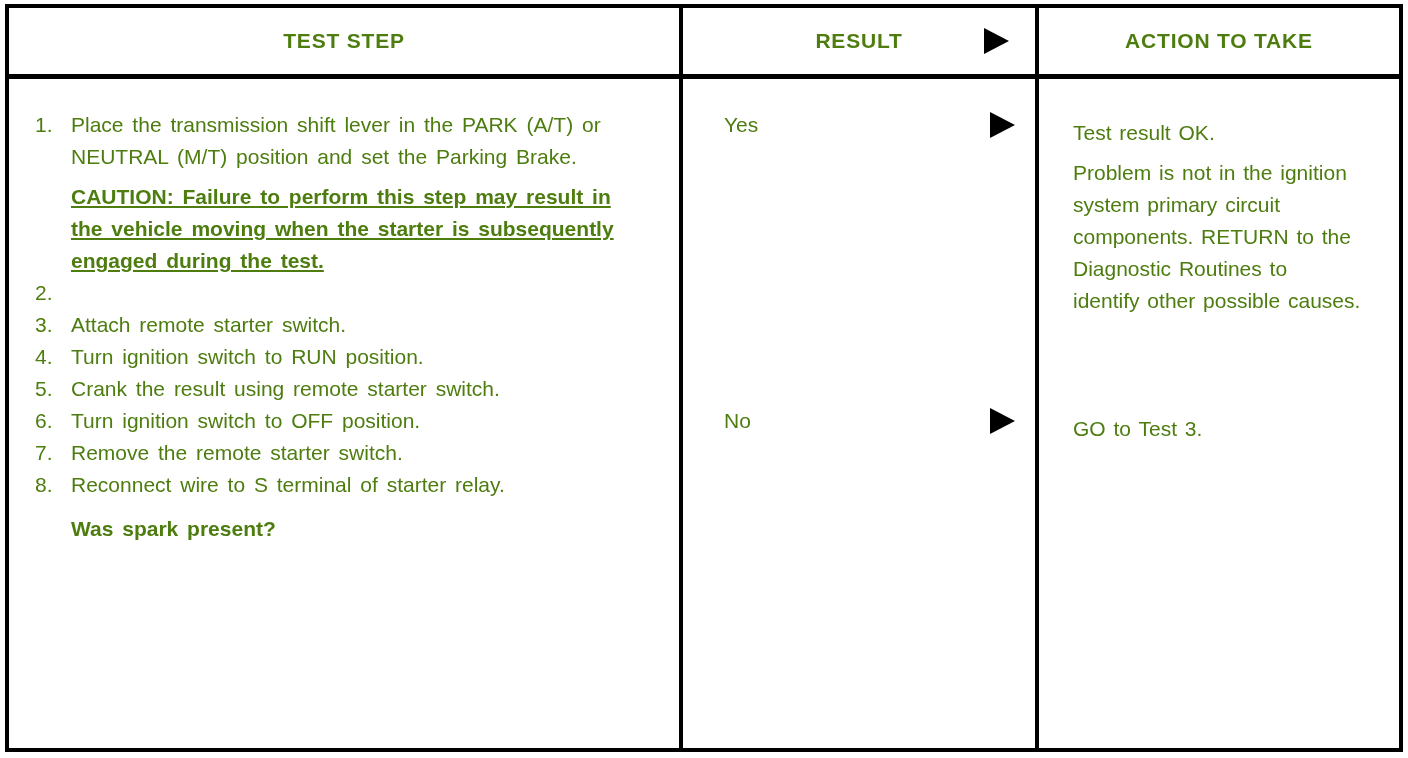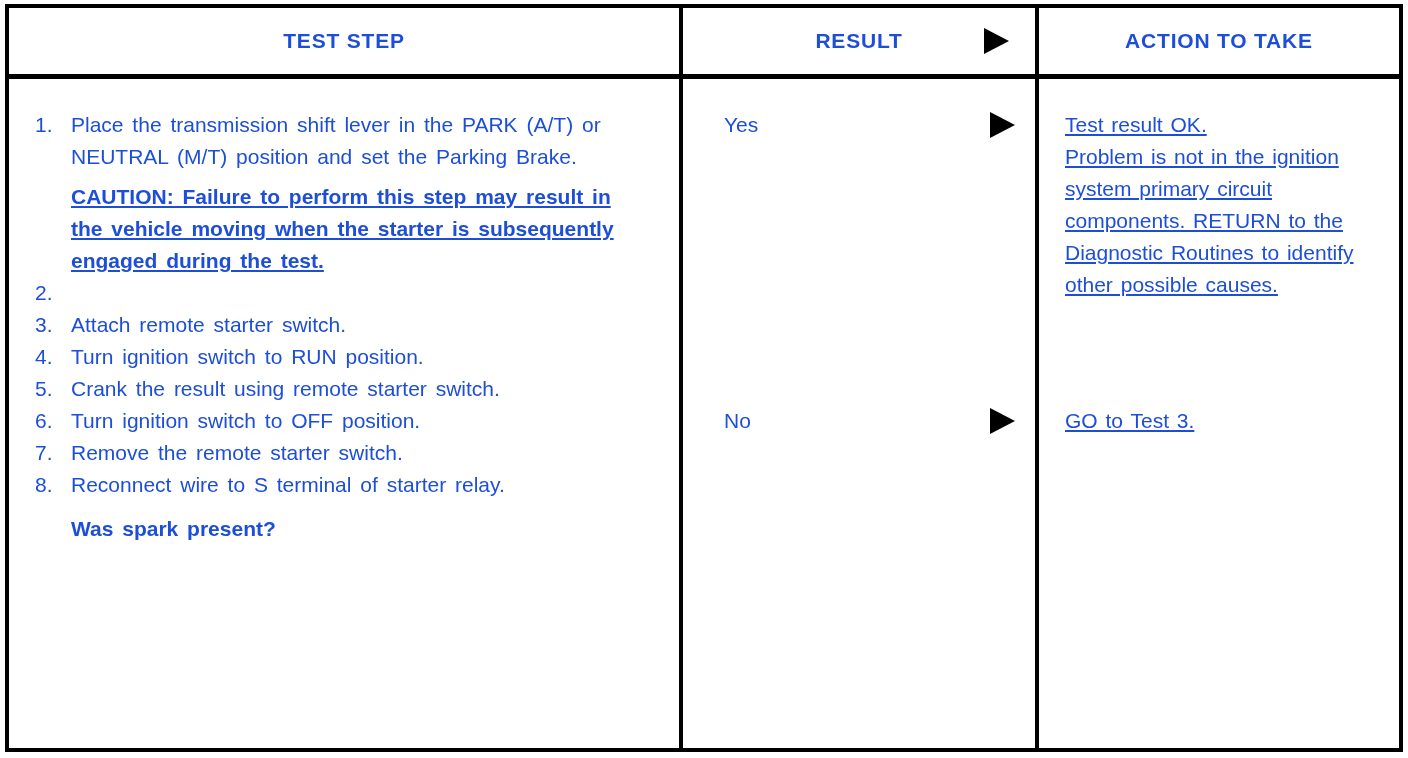--- a/index.html
+++ b/index.html
@@ -6,21 +6,21 @@
     margin: 0;
     padding: 0;
     background: #ffffff;
   }
   .page {
     position: relative;
     width: 1408px;
     height: 758px;
     background: #ffffff;
     font-family: "Liberation Sans", sans-serif;
-    color: #1d4ed8;
+    color: #4d7c0f;
     overflow: hidden;
   }
   .table {
     position: absolute;
     left: 5px;
     top: 4px;
     width: 1398px;
     height: 748px;
     border: 4px solid #000;
     box-sizing: border-box;
@@ -125,22 +125,21 @@
   
   .action-block {
     position: absolute;
     left: 26px;
     right: 30px;
     font-size: 21px;
     line-height: 32px;
     word-spacing: 2px;
   }
   .action-block p {
-    margin: 0;
-    text-decoration: underline;
+    margin: 8px;
   }
 </style>
 </head>
 <body>
 
 <div class="page">
   <div class="table">
 
     <div class="header-row">
       <div class="header-cell col-step">

